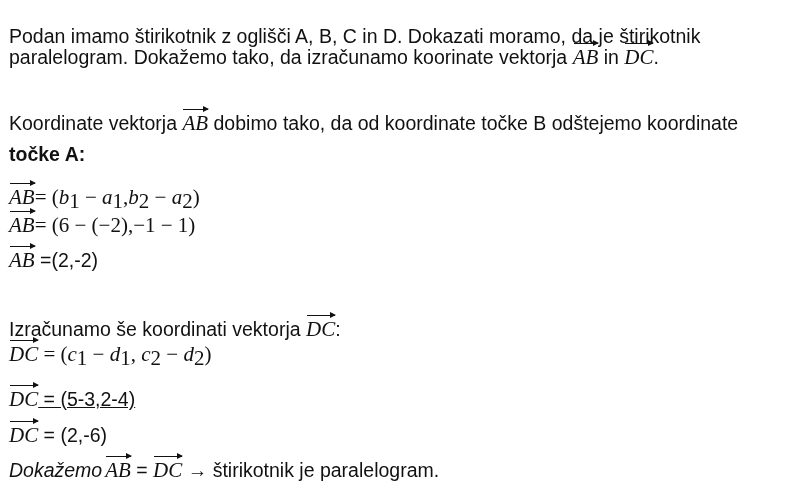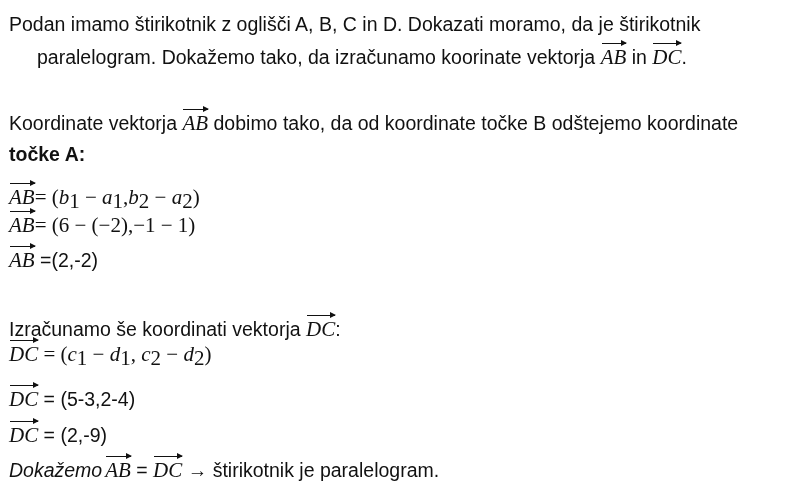--- a/index.html
+++ b/index.html
@@ -67,25 +67,25 @@
     }
     .ital {
       font-style: italic;
     }
   </style>
 </head>
 <body>
 
 <div>
 
-  <div class="line" style="top:11px;text-align:center;">
+  <div class="line" style="top:23px;text-align:center;">
     <span>Podan imamo štirikotnik z oglišči A, B, C in D. Dokazati moramo, da je štirikotnik</span>
   </div>
 
-  <div class="line" style="top:42px;margin-left:28px;">
+  <div class="line" style="top:42px;">
     <span>paralelogram. Dokažemo tako, da izračunamo koorinate vektorja </span><span class="vec">AB</span><span> in </span><span class="vec">DC</span><span>.</span>
   </div>
 
   <div class="line" style="top:108px;">
     <span>Koordinate vektorja </span><span class="vec">AB</span><span> dobimo tako, da od koordinate točke B odštejemo koordinate</span>
   </div>
 
   <div class="line" style="top:141px;font-weight:bold;">
     <span>točke A:</span>
   </div>
@@ -103,25 +103,25 @@
   </div>
 
   <div class="line" style="top:314px;">
     <span>Izračunamo še koordinati vektorja </span><span class="vec">DC</span><span>:</span>
   </div>
 
   <div class="line" style="top:339px;">
     <span class="vec">DC</span><span class="mathup"> = (</span><span class="math">c</span><sub class="mathup">1</sub><span class="mathup"> − </span><span class="math">d</span><sub class="mathup">1</sub><span class="mathup">, </span><span class="math">c</span><sub class="mathup">2</sub><span class="mathup"> − </span><span class="math">d</span><sub class="mathup">2</sub><span class="mathup">)</span>
   </div>
 
-  <div class="line" style="top:384px;">
+  <div class="line" style="top:384px;text-decoration:underline;">
     <span class="vec">DC</span><span> = (5-3,2-4)</span>
   </div>
 
   <div class="line" style="top:420px;">
-    <span class="vec">DC</span><span> = (2,-9)</span>
+    <span class="vec">DC</span><span> = (2,-6)</span>
   </div>
 
   <div class="line" style="top:455px;">
     <span class="ital">Dokažemo</span><span class="vec" style="margin-left:3px;">AB</span><span> = </span><span class="vec">DC</span><span> → </span><span>štirikotnik je paralelogram.</span>
   </div>
 
 </div>
 
 </body></html>

